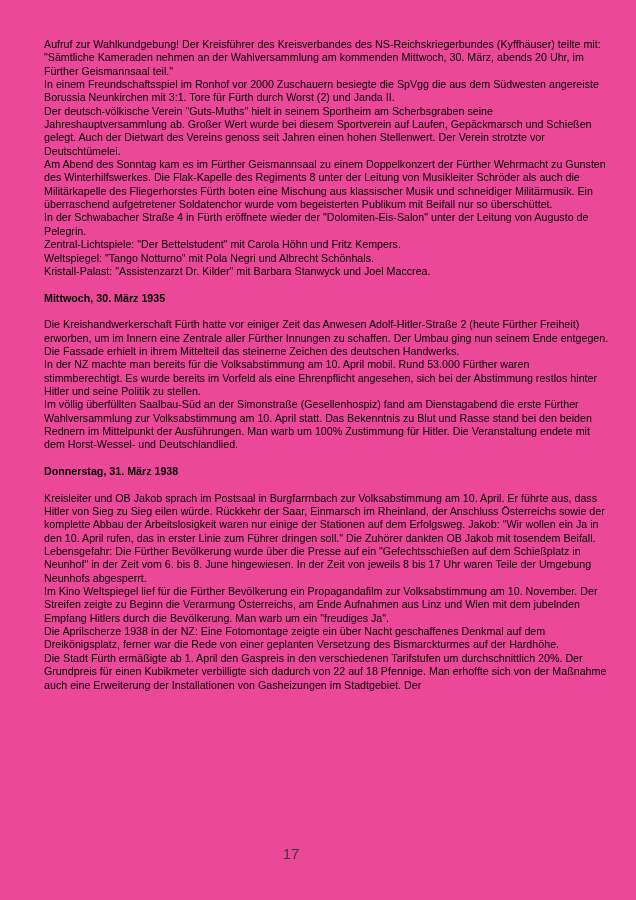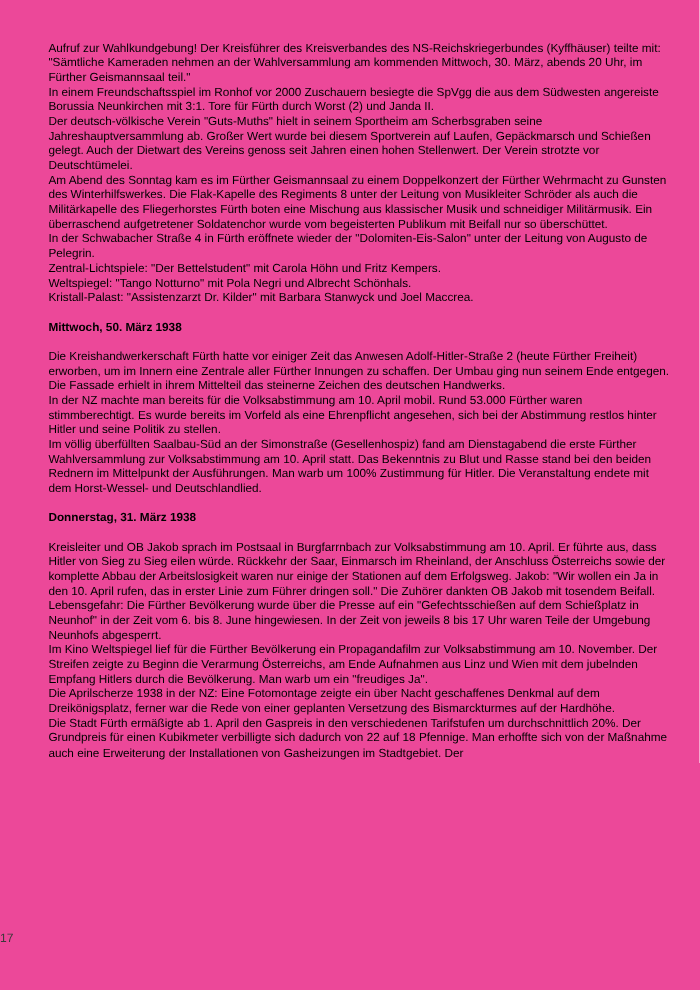--- a/index.html
+++ b/index.html
@@ -34,42 +34,43 @@
     padding: 0;
     font-size: 10.7px;
     line-height: 13.35px;
     font-weight: bold;
   }
   .page-number {
     position: absolute;
     top: 848px;
     left: 0;
     width: 582px;
-    font-size: 11px;
+    text-align: center;
+    font-size: 15px;
     line-height: 11px;
     color: #3a3a3a;
   }
 </style>
 </head>
 <body>
 
 <div class="page">
   <div class="content">
 
     <p>Aufruf zur Wahlkundgebung! Der Kreisführer des Kreisverbandes des NS-Reichskriegerbundes (Kyffhäuser) teilte mit: "Sämtliche Kameraden nehmen an der Wahlversammlung am kommenden Mittwoch, 30. März, abends 20 Uhr, im Fürther Geismannsaal teil."</p>
     <p>In einem Freundschaftsspiel im Ronhof vor 2000 Zuschauern besiegte die SpVgg die aus dem Südwesten angereiste Borussia Neunkirchen mit 3:1. Tore für Fürth durch Worst (2) und Janda II.</p>
     <p>Der deutsch-völkische Verein "Guts-Muths" hielt in seinem Sportheim am Scherbsgraben seine Jahreshauptversammlung ab. Großer Wert wurde bei diesem Sportverein auf Laufen, Gepäckmarsch und Schießen gelegt. Auch der Dietwart des Vereins genoss seit Jahren einen hohen Stellenwert. Der Verein strotzte vor Deutschtümelei.</p>
 
     <p>Am Abend des Sonntag kam es im Fürther Geismannsaal zu einem Doppelkonzert der Fürther Wehrmacht zu Gunsten des Winterhilfswerkes. Die Flak-Kapelle des Regiments 8 unter der Leitung von Musikleiter Schröder als auch die Militärkapelle des Fliegerhorstes Fürth boten eine Mischung aus klassischer Musik und schneidiger Militärmusik. Ein überraschend aufgetretener Soldatenchor wurde vom begeisterten Publikum mit Beifall nur so überschüttet.</p>
     <p>In der Schwabacher Straße 4 in Fürth eröffnete wieder der "Dolomiten-Eis-Salon" unter der Leitung von Augusto de Pelegrin.</p>
     <p>Zentral-Lichtspiele: "Der Bettelstudent" mit Carola Höhn und Fritz Kempers.</p>
     <p>Weltspiegel: "Tango Notturno" mit Pola Negri und Albrecht Schönhals.</p>
     <p>Kristall-Palast: "Assistenzarzt Dr. Kilder" mit Barbara Stanwyck und Joel Maccrea.</p>
 
-    <h2>Mittwoch, 50. März 1938</h2>
+    <h2>Mittwoch, 30. März 1935</h2>
     <p>Die Kreishandwerkerschaft Fürth hatte vor einiger Zeit das Anwesen Adolf-Hitler-Straße 2 (heute Fürther Freiheit) erworben, um im Innern eine Zentrale aller Fürther Innungen zu schaffen. Der Umbau ging nun seinem Ende entgegen. Die Fassade erhielt in ihrem Mittelteil das steinerne Zeichen des deutschen Handwerks.</p>
     <p>In der NZ machte man bereits für die Volksabstimmung am 10. April mobil. Rund 53.000 Fürther waren stimmberechtigt. Es wurde bereits im Vorfeld als eine Ehrenpflicht angesehen, sich bei der Abstimmung restlos hinter Hitler und seine Politik zu stellen.</p>
     <p>Im völlig überfüllten Saalbau-Süd an der Simonstraße (Gesellenhospiz) fand am Dienstagabend die erste Fürther Wahlversammlung zur Volksabstimmung am 10. April statt. Das Bekenntnis zu Blut und Rasse stand bei den beiden Rednern im Mittelpunkt der Ausführungen. Man warb um 100% Zustimmung für Hitler. Die Veranstaltung endete mit dem Horst-Wessel- und Deutschlandlied.</p>
 
     <h2>Donnerstag, 31. März 1938</h2>
     <p>Kreisleiter und OB Jakob sprach im Postsaal in Burgfarrnbach zur Volksabstimmung am 10. April. Er führte aus, dass Hitler von Sieg zu Sieg eilen würde. Rückkehr der Saar, Einmarsch im Rheinland, der Anschluss Österreichs sowie der komplette Abbau der Arbeitslosigkeit waren nur einige der Stationen auf dem Erfolgsweg. Jakob: "Wir wollen ein Ja in den 10. April rufen, das in erster Linie zum Führer dringen soll." Die Zuhörer dankten OB Jakob mit tosendem Beifall.</p>
     <p>Lebensgefahr: Die Fürther Bevölkerung wurde über die Presse auf ein "Gefechtsschießen auf dem Schießplatz in Neunhof" in der Zeit vom 6. bis 8. June hingewiesen. In der Zeit von jeweils 8 bis 17 Uhr waren Teile der Umgebung Neunhofs abgesperrt.</p>
     <p>Im Kino Weltspiegel lief für die Fürther Bevölkerung ein Propagandafilm zur Volksabstimmung am 10. November. Der Streifen zeigte zu Beginn die Verarmung Österreichs, am Ende Aufnahmen aus Linz und Wien mit dem jubelnden Empfang Hitlers durch die Bevölkerung. Man warb um ein "freudiges Ja".</p>
 
     <p>Die Aprilscherze 1938 in der NZ: Eine Fotomontage zeigte ein über Nacht geschaffenes Denkmal auf dem Dreikönigsplatz, ferner war die Rede von einer geplanten Versetzung des Bismarckturmes auf der Hardhöhe.</p>

